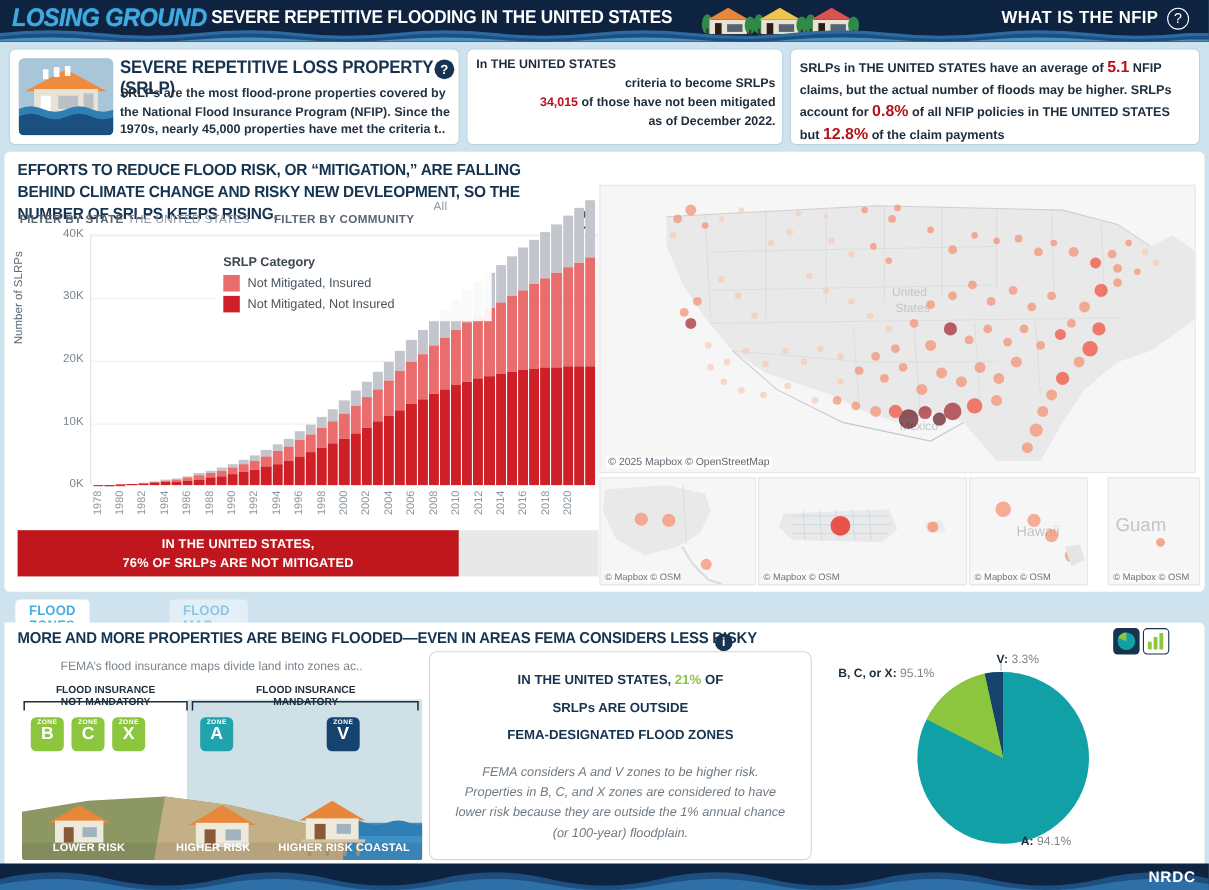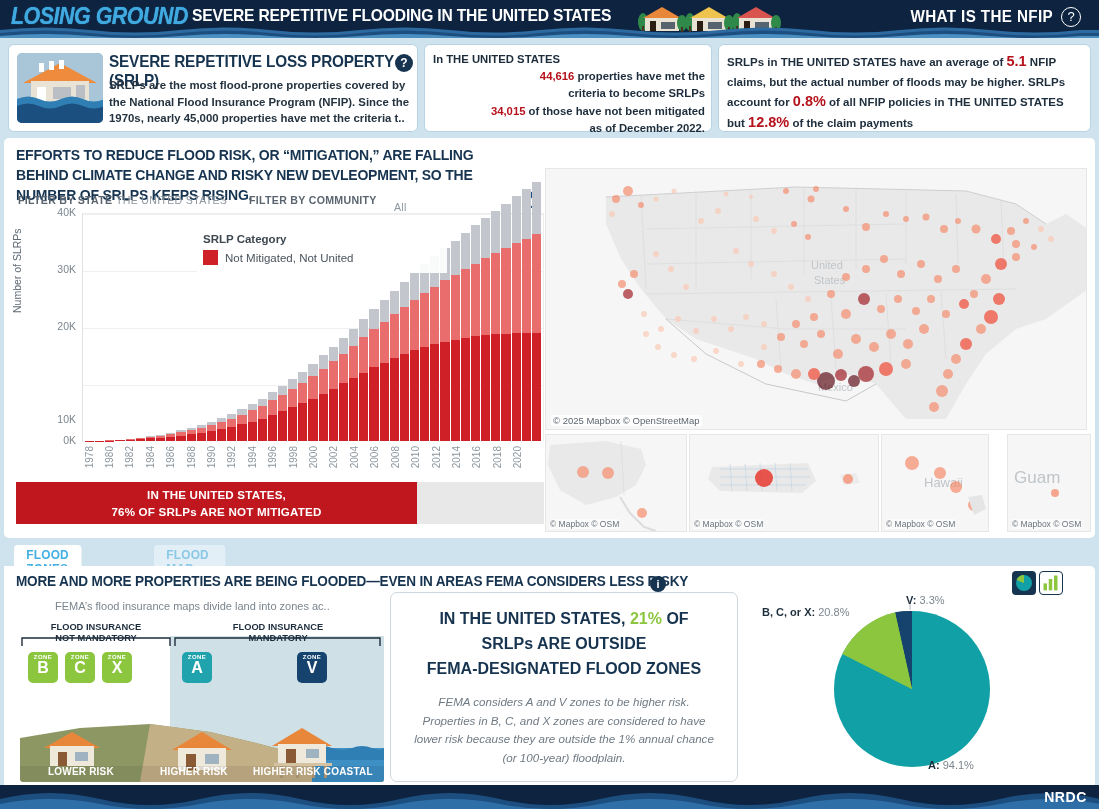--- a/index.html
+++ b/index.html
@@ -248,21 +248,21 @@
     letter-spacing:0.2px;
   }
 
   
   #zones-stat {
     position:absolute; left:390px; top:592px; width:348px; height:190px;
     border:1px solid #cfd6dc; border-radius:7px; background:#fff;
   }
   #zones-stat-head {
     position:absolute; left:10px; top:13px; right:10px; text-align:center;
-    font-size:16px; font-weight:bold; color:#16334f; line-height:25px;
+    font-size:12px; font-weight:bold; color:#16334f; line-height:25px;
   }
   .greenpct { color:#8cc63f; }
   #zones-stat-note {
     position:absolute; left:22px; top:100px; right:22px; text-align:center;
     font-size:11.6px; font-style:italic; color:#6f7a84; line-height:18.5px;
   }
 
   
   #pie-wrap { position:absolute; left:760px; top:592px; width:330px; height:195px; }
   .pie-lbl { position:absolute; font-size:11px; }
@@ -346,40 +346,39 @@
     </svg>
   </div>
   <div id="srlp-title">SEVERE REPETITIVE LOSS PROPERTY (SRLP)</div>
   <div id="srlp-help">?</div>
   <div id="srlp-body">SRLPs are the most flood-prone properties covered by the National Flood Insurance Program (NFIP). Since the 1970s, nearly 45,000 properties have met the criteria t..</div>
 </div>
 
 <div class="card" id="card-stats">
   <div id="stats-inner">
     <div class="lineL">In THE UNITED STATES</div>
-    <div class="lineR"><span class="bignum">44,616</span> <span>properties have met the</span></div>
     <div class="lineR">criteria to become SRLPs</div>
     <div class="lineR"><span class="bignum">34,015</span> <span>of those have not been mitigated</span></div>
     <div class="lineR">as of December 2022.</div>
   </div>
 </div>
 
 <div class="card" id="card-claims">
   <div id="claims-inner">
     <span>SRLPs in THE UNITED STATES have an average of </span><span class="redbig">5.1</span><span> NFIP claims, but the actual number of floods may be higher. SRLPs account for </span><span class="redbig">0.8%</span><span> of all NFIP policies in THE UNITED STATES but </span><span class="redbig">12.8%</span><span> of the claim payments</span>
   </div>
 </div>
 
 <div id="panel-main">
   <div id="headline">EFFORTS TO REDUCE FLOOD RISK, OR “MITIGATION,” ARE FALLING BEHIND CLIMATE CHANGE AND RISKY NEW DEVLEOPMENT, SO THE NUMBER OF SRLPS KEEPS RISING.</div>
 
   <div class="filter-lbl" style="left:14px; top:56px;">FILTER BY STATE</div>
   <div class="filter-val" style="left:112px; top:56px;">THE UNITED STATES</div>
   <div class="filter-lbl" style="left:245px; top:56px;">FILTER BY COMMUNITY</div>
-  <div class="filter-val" style="left:390px; top:63px;">All</div>
+  <div class="filter-val" style="left:390px; top:44px;">All</div>
 
   <svg id="reset-icon" viewBox="0 0 22 22">
     <path d="M18,11 A7,7 0 1 1 11,4 L11,1.5 L15.5,5 L11,8.5 L11,6 A5,5 0 1 0 16,11 Z" fill="#1d4e80"></path>
   </svg>
 
   <div id="chart-area">
     <div id="y-axis-title">Number of SLRPs</div>
     <div id="plot">
         <div class="gridline" style="top: 0px;"></div>
         <div class="gridline" style="top: 57px;"></div>
@@ -608,29 +607,33 @@
           </div>
           <div class="bar">
             <div class="seg seg-mit" style="height: 51.642px;"></div>
             <div class="seg seg-ins" style="height: 99.18px;"></div>
             <div class="seg seg-noins" style="height: 108.3px;"></div>
           </div>
         </div>
       <div id="legend">
         <div id="legend-title">SRLP Category</div>
         <div class="leg-row">
+          <div class="leg-sw" style="background:#ea6d6d"></div>
+          <div class="leg-lb">Not Mitigated, Insured</div>
+        </div>
+        <div class="leg-row">
           <div class="leg-sw" style="background:#cf2027"></div>
-          <div class="leg-lb">Not Mitigated, Not United</div>
+          <div class="leg-lb">Not Mitigated, Not Insured</div>
         </div>
       </div>
       <div id="tooltip-bo">bo</div>
     </div>
     <div id="yticks">
         <div class="ytick" style="top: 221px;">0K</div>
-        <div class="ytick" style="top: 164px; margin-top: 36px;">10K</div>
+        <div class="ytick" style="top: 164px;">10K</div>
         <div class="ytick" style="top: 107px;">20K</div>
         <div class="ytick" style="top: 50px;">30K</div>
         <div class="ytick" style="top: -7px;">40K</div>
       </div>
     <div id="xaxis">
         <div class="xtick">
           <span>1978</span>
         </div>
         <div class="xtick"></div>
         <div class="xtick">
@@ -1064,21 +1067,21 @@
     <path d="M152,97 L152,19 A78,78 0 0 0 82.5,61.9 Z" fill="#8cc63f"></path>
     <path d="M152,97 L143.4,19.5 A78,78 0 0 0 152,19 Z" fill="#8cc63f"></path>
     <path d="M152,97 L135,20.2 A78,78 0 0 1 152,19 Z" fill="#15436e"></path>
     <path d="M152,97 L82.5,61.9 A78,78 0 0 1 135,20.2 Z" fill="#8cc63f"></path>
     <line x1="150" y1="18" x2="150" y2="8" stroke="#9aa3aa" stroke-width="0.8"></line>
   </svg>
   <div class="pie-lbl" style="left:146px; top:2px;">
     <b>V:</b> <span>3.3%</span>
   </div>
   <div class="pie-lbl" style="left:2px; top:14px;">
-    <b>B, C, or X:</b> <span>20.8%</span>
+    <b>B, C, or X:</b> <span>95.1%</span>
   </div>
   <div class="pie-lbl" style="left:168px; top:167px;">
     <b>A:</b> <span>94.1%</span>
   </div>
 </div>
 
 <div id="footer">
   <svg width="1099" height="24" viewBox="0 0 1099 24" preserveAspectRatio="none">
     <path d="M0,14 Q50,2 100,14 T200,14 T300,14 T400,14 T500,14 T600,14 T700,14 T800,14 T900,14 T1000,14 T1100,14 L1099,24 L0,24 Z" fill="#1d4e80"></path>
     <path d="M0,19 Q50,9 100,19 T200,19 T300,19 T400,19 T500,19 T600,19 T700,19 T800,19 T900,19 T1000,19 T1100,19 L1099,24 L0,24 Z" fill="#2f6fa8"></path>

